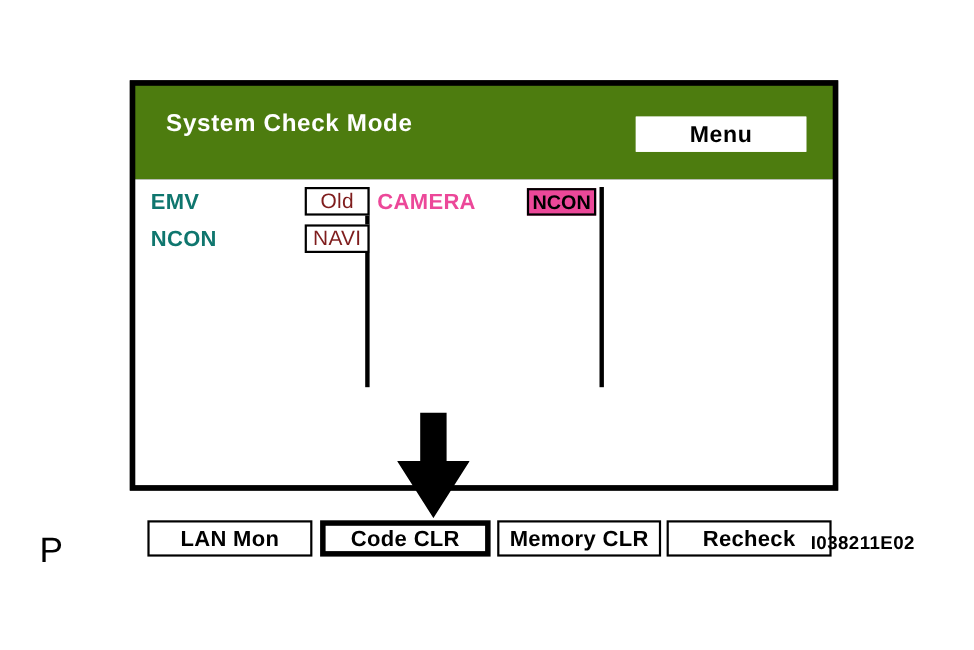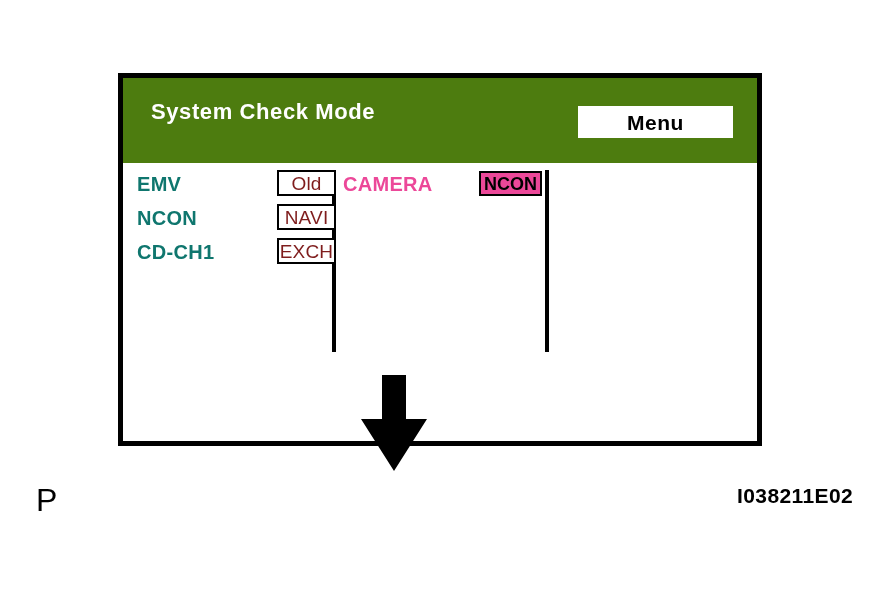--- a/index.html
+++ b/index.html
@@ -223,21 +223,21 @@
     top: 482px;
     font-size: 32px;
     font-weight: normal;
     color: #000000;
     font-family: "Liberation Sans", sans-serif;
   }
   #figure-id {
     position: absolute;
     left: 737px;
     top: 484px;
-    font-size: 21px;
+    font-size: 17px;
     font-weight: bold;
     color: #000000;
     letter-spacing: 0.4px;
     white-space: nowrap;
   }
 </style>
 </head>
 <body>
 
 <div id="device-panel">
@@ -262,40 +262,48 @@
       </span>
     </div>
 
     <div class="status-row" id="status-row-1">
       <span class="row-label">NCON</span>
       <span class="status-box">
         <span class="status-text">NAVI</span>
       </span>
     </div>
 
-    <div class="status-row" id="status-row-2">
-      <span class="row-label">CD-CH1</span>
-      <span class="status-box">
-        <span class="status-text">EXCH</span>
-      </span>
-    </div>
 
 
     <div id="camera-row">
       <span class="row-label">CAMERA</span>
       <span class="status-box">
         <span class="status-text">NCON</span>
       </span>
     </div>
 
     <div id="pointer-arrow">
       <svg width="66" height="96" viewBox="0 0 66 96" xmlns="http://www.w3.org/2000/svg">
         <polygon points="21,0 45,0 45,44 66,44 33,96 0,44 21,44" fill="#000000"></polygon>
       </svg>
     </div>
 
+    <div id="button-bar">
+      <div class="bar-button" id="bar-button-0">
+        <span class="btn-label">LAN Mon</span>
+      </div>
+      <div class="bar-button selected" id="bar-button-1">
+        <span class="btn-label">Code CLR</span>
+      </div>
+      <div class="bar-button" id="bar-button-2">
+        <span class="btn-label">Memory CLR</span>
+      </div>
+      <div class="bar-button" id="bar-button-3">
+        <span class="btn-label">Recheck</span>
+      </div>
+    </div>
 
   </div>
 </div>
 
 <div id="figure-marker">P</div>
 
 <div id="figure-id">I038211E02</div>
 
 </body></html>

